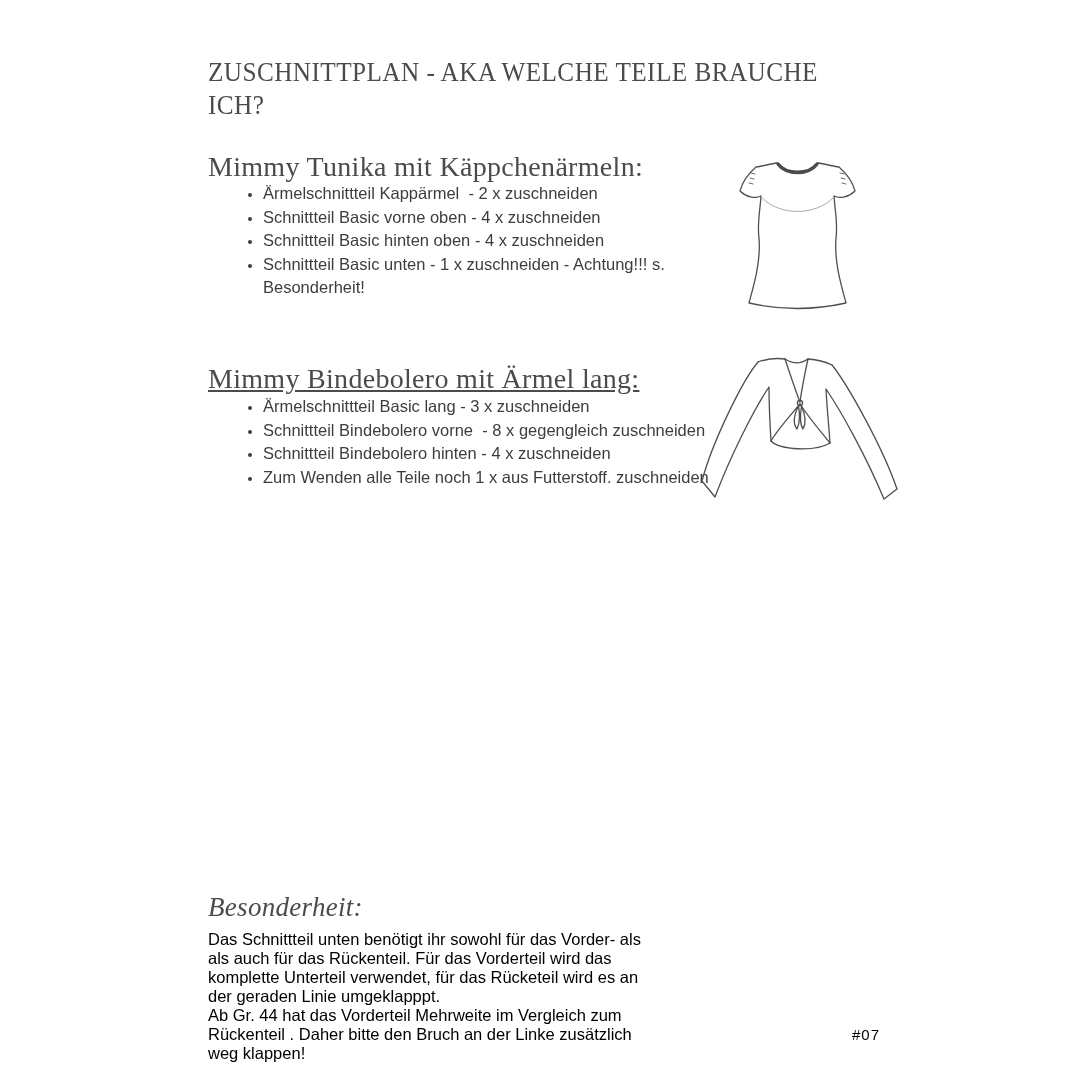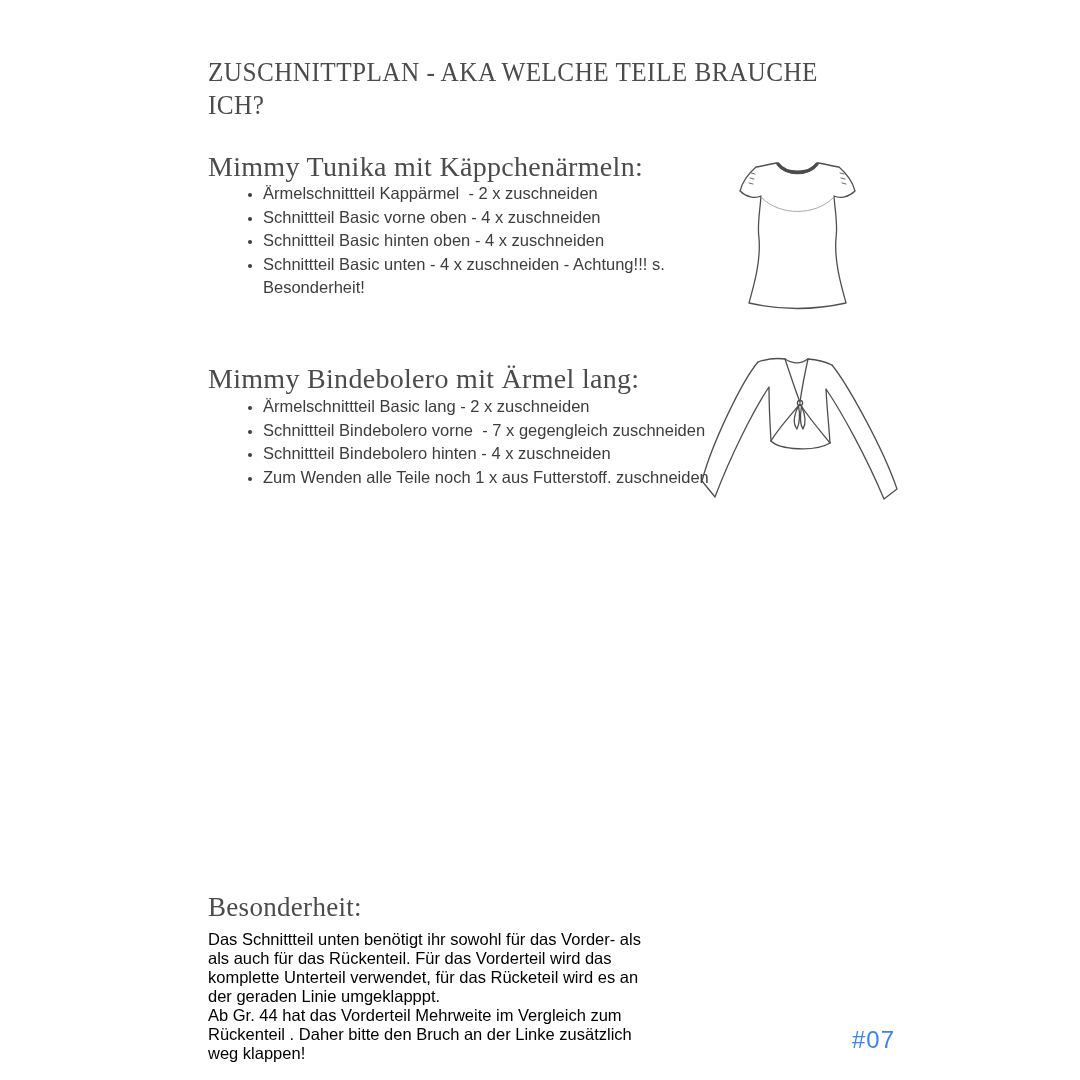--- a/index.html
+++ b/index.html
@@ -27,21 +27,21 @@
     transform-origin: left top;
   }
   .section-heading {
     position: absolute;
     left: 208px;
     font-size: 28px;
     letter-spacing: 0.3px;
     white-space: nowrap;
   }
   .heading-1 { top: 128px; }
-  .heading-2 { top: 340px; }
+  .heading-2 { top: 340px; text-decoration: underline; }
   .cut-list {
     position: absolute;
     left: 230px;
     margin: 12px;
     padding-left: 21px;
     width: 512px;
     list-style: disc outside;
   }
   .list-1 { top: 170px; }
   .list-2 { top: 383px; }
@@ -53,71 +53,72 @@
   }
   .cut-list li::marker { color: #3d3d3d; font-size: 14px; }
   .illustration { position: absolute; }
   .illus-tunika { left: 735px; top: 153px; }
   .illus-bolero { left: 690px; top: 353px; }
   .note-heading {
     position: absolute;
     left: 208px; top: 870px;
     font-size: 27px;
     letter-spacing: 0.3px;
+    font-style: italic;
   }
   .note-body {
     position: absolute;
     left: 208px; top: 913px;
     width: 500px;
     font-size: 16.5px;
     line-height: 19px;
     white-space: pre-wrap;
     color: #000000;
   }
   .page-number {
     position: absolute;
     left: 852px; top: 1026px;
-    font-size: 24px;
+    font-size: 15px;
     letter-spacing: 1px;
-    color: #3b82f6;
+    color: #000000;
   }
   svg .line { fill: none; stroke: #4f4f4f; stroke-width: 1.3; stroke-linecap: round; stroke-linejoin: round; }
   svg .thin { fill: none; stroke: #a9a9a9; stroke-width: 1; stroke-linecap: round; }
   svg .band { fill: none; stroke: #4a4a4a; stroke-width: 3.4; stroke-linecap: round; }
   svg .tick { fill: none; stroke: #6a6a6a; stroke-width: 1; stroke-linecap: round; }
 </style>
 </head>
 <body>
 
 <h1 class="display page-title">ZUSCHNITTPLAN - AKA WELCHE TEILE BRAUCHE
 ICH?</h1>
 
 <h2 class="display section-heading heading-1">Mimmy Tunika mit Käppchenärmeln:</h2>
 <ul class="cut-list list-1">
   <li>Ärmelschnittteil Kappärmel  - 2 x zuschneiden</li>
   <li>Schnittteil Basic vorne oben - 4 x zuschneiden</li>
   <li>Schnittteil Basic hinten oben - 4 x zuschneiden</li>
-  <li>Schnittteil Basic unten - 4 x zuschneiden - Achtung!!! s.
+  <li>Schnittteil Basic unten - 1 x zuschneiden - Achtung!!! s.
 Besonderheit!</li>
 </ul>
 
 <div class="illustration illus-tunika">
   <svg width="125" height="160" viewBox="0 0 125 160">
     <path class="line" d="M 42,10 C 35,11 28,13 21,14 C 13,21 7,30 5,38 C 11,44 20,46 26,43 C 25,58 22,72 24,85 C 26,110 18,135 14,150 C 45,157 80,157 111,150 C 107,135 99,110 101,85 C 103,72 100,58 99,43 C 105,46 114,44 120,38 C 118,30 112,21 104,14 C 97,13 90,11 83,10"></path>
     <path class="band" d="M 43,11 C 51,22 74,22 82,11"></path>
     <path class="line" d="M 42,10 C 50,24 75,24 83,10"></path>
     <path class="thin" d="M 27,45 C 45,63 80,63 98,45"></path>
     <path class="tick" d="M 16,20 l 4,1 M 15,25 l 4,1 M 14,30 l 4,1 M 105,20 l 4,1 M 106,25 l 4,1 M 107,30 l 4,1"></path>
   </svg>
 </div>
 
 <h2 class="display section-heading heading-2">Mimmy Bindebolero mit Ärmel lang:</h2>
 <ul class="cut-list list-2">
-  <li>Ärmelschnittteil Basic lang - 2 x zuschneiden</li>
-  <li>Schnittteil Bindebolero vorne  - 7 x gegengleich zuschneiden</li>
+  <li>Ärmelschnittteil Basic lang - 3 x zuschneiden</li>
+  <li>Schnittteil Bindebolero vorne  - 8 x gegengleich zuschneiden</li>
   <li>Schnittteil Bindebolero hinten - 4 x zuschneiden</li>
   <li>Zum Wenden alle Teile noch 1 x aus Futterstoff. zuschneiden</li>
 </ul>
 
 <div class="illustration illus-bolero">
   <svg width="218" height="152" viewBox="0 0 218 152">
     <path class="line" d="M 68,9 C 78,5.5 88,5 95,6"></path>
     <path class="line" d="M 118,6 C 126,6.5 135,8.5 142,12"></path>
     <path class="line" d="M 95,6 C 103,11 111,11 118,6"></path>
     <path class="line" d="M 95,6 C 101,24 107,42 110,49"></path>

